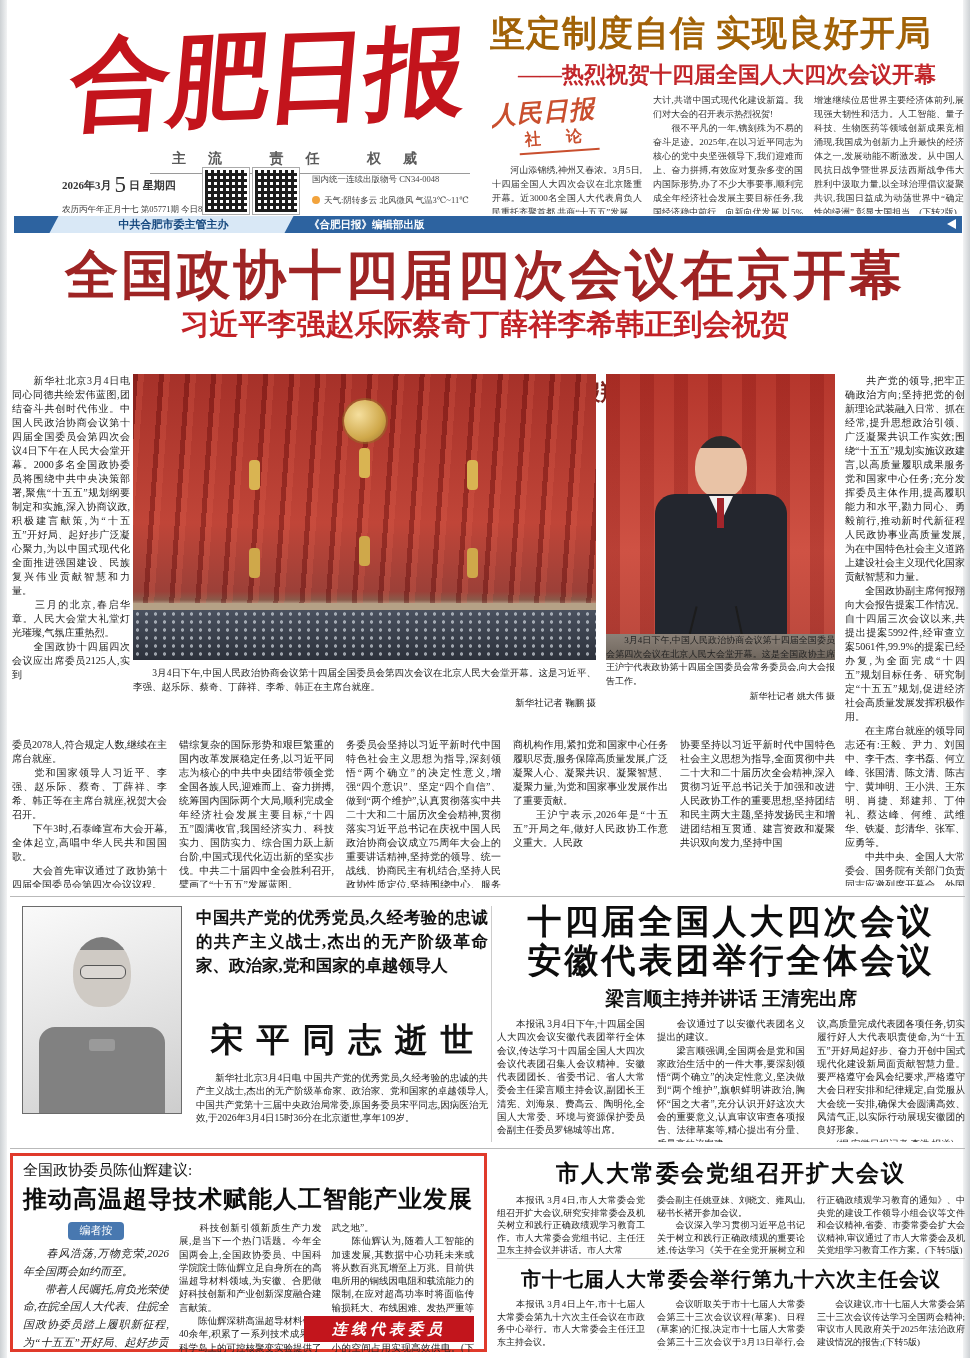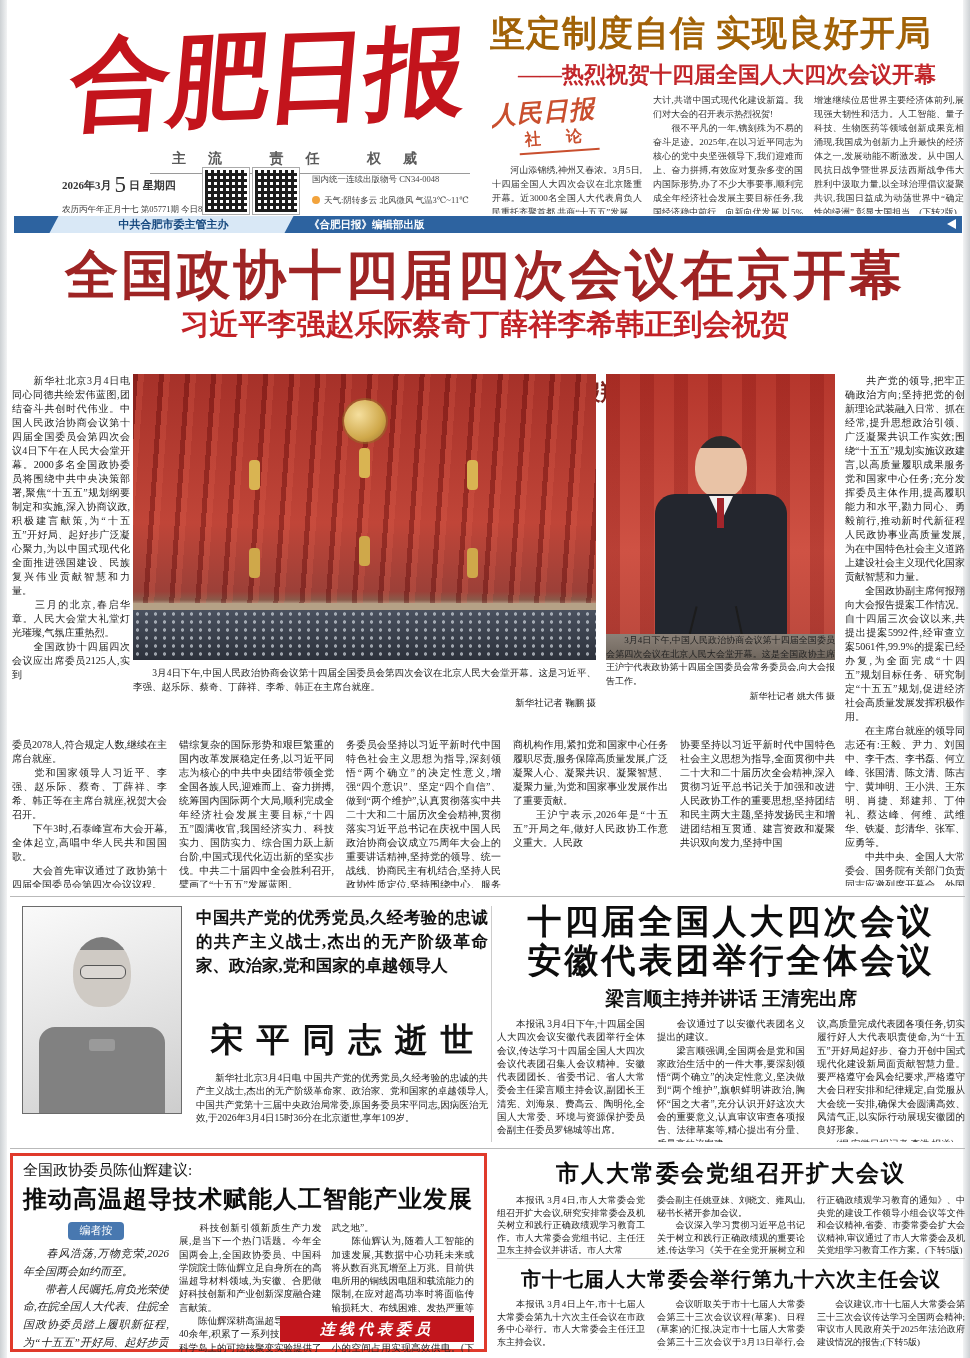--- a/index.html
+++ b/index.html
@@ -118,21 +118,21 @@
   .pbox{left:10px;top:1153px;width:477px;height:199px;border:3px solid #e03a2b;background:#fff;box-sizing:border-box;
     padding:5px 10px 6px 10px;}
   .p-kicker{font-size:15px;color:#111;}
   .p-head-line{font-size:24px;font-weight:bold;color:#0d0d0d;letter-spacing:1px;margin-top:3px;text-align:left;}
   .p-row{display:flex;gap:10px;margin-top:7px;height:130px;}
   .p-col1{width:146px;overflow:hidden;}
   .p-col{flex:1;overflow:hidden;}
   .note-badge{display:block;width:56px;margin:0 auto 5px auto;background:#4878b0;color:#fff;font-size:11px;
     text-align:center;padding:1px 0 2px 0;border-radius:4px;font-family:"DejaVu Sans",sans-serif;}
   .note-txt{font-size:11px;line-height:1.62;font-style:italic;color:#222;text-align:justify;white-space:pre-line;}
-  .p-tag{position:absolute;right:10px;bottom:7px;width:194px;height:26px;line-height:26px;background:#c2151c;
+  .p-tag{position:absolute;right:10px;bottom:7px;width:170px;height:26px;line-height:26px;background:#c2151c;
     color:#fff;font-size:15px;font-weight:bold;font-style:italic;text-align:center;letter-spacing:4px;}
 
   
   .r1-h{left:497px;top:1158px;width:468px;text-align:center;font-size:23px;font-weight:bold;color:#0d0d0d;letter-spacing:2px;}
   .r1-row{left:497px;top:1194px;width:468px;height:60px;display:flex;gap:12px;}
   .r2-h{left:497px;top:1266px;width:468px;text-align:center;font-size:20px;font-weight:bold;color:#0d0d0d;letter-spacing:1px;}
   .r2-row{left:497px;top:1298px;width:468px;height:52px;display:flex;gap:12px;}
   .r1-row .bt,.r2-row .bt{flex:1;font-size:9px;}
 </style>
 </head>

